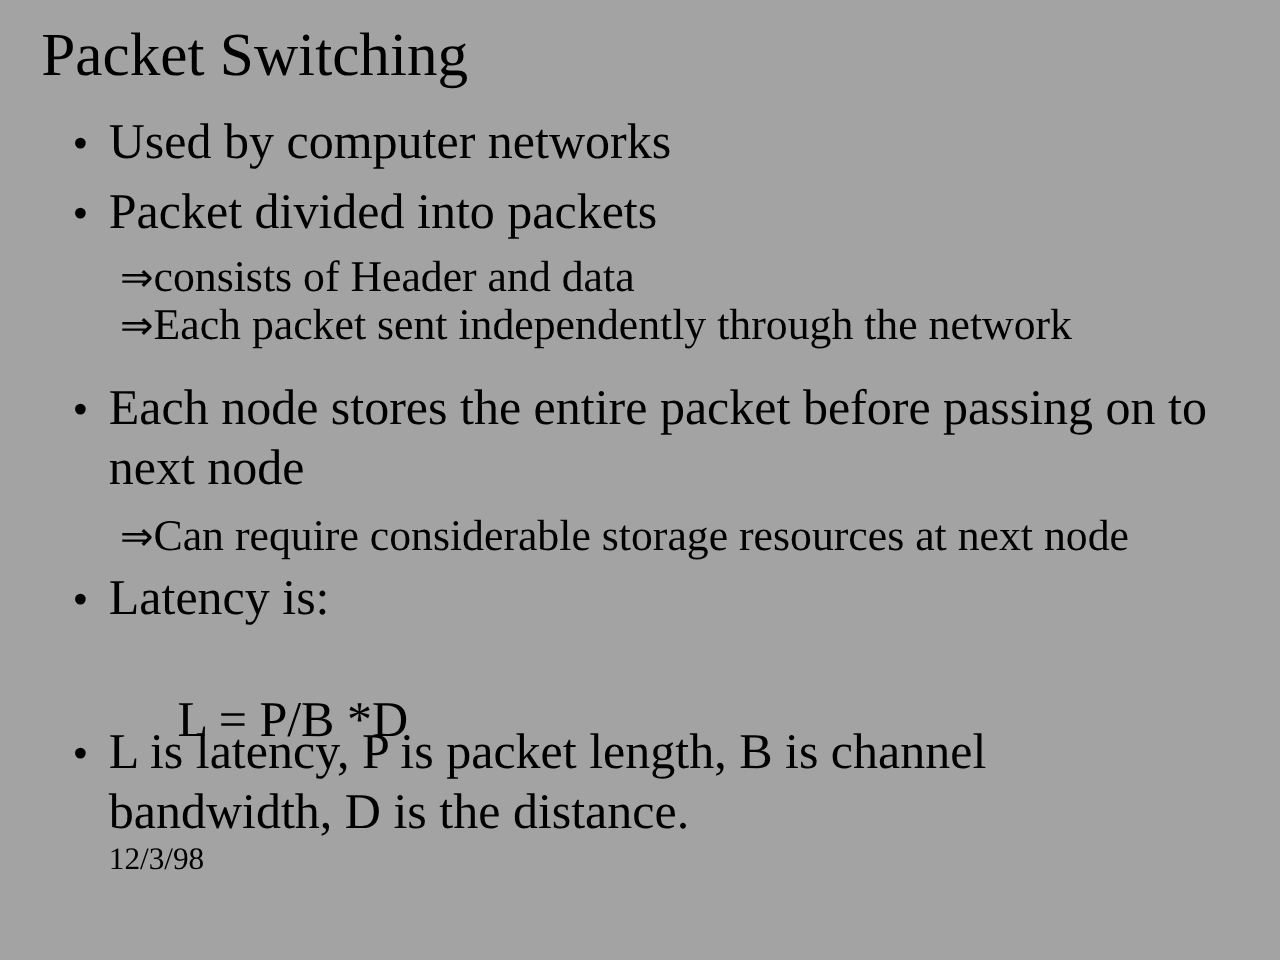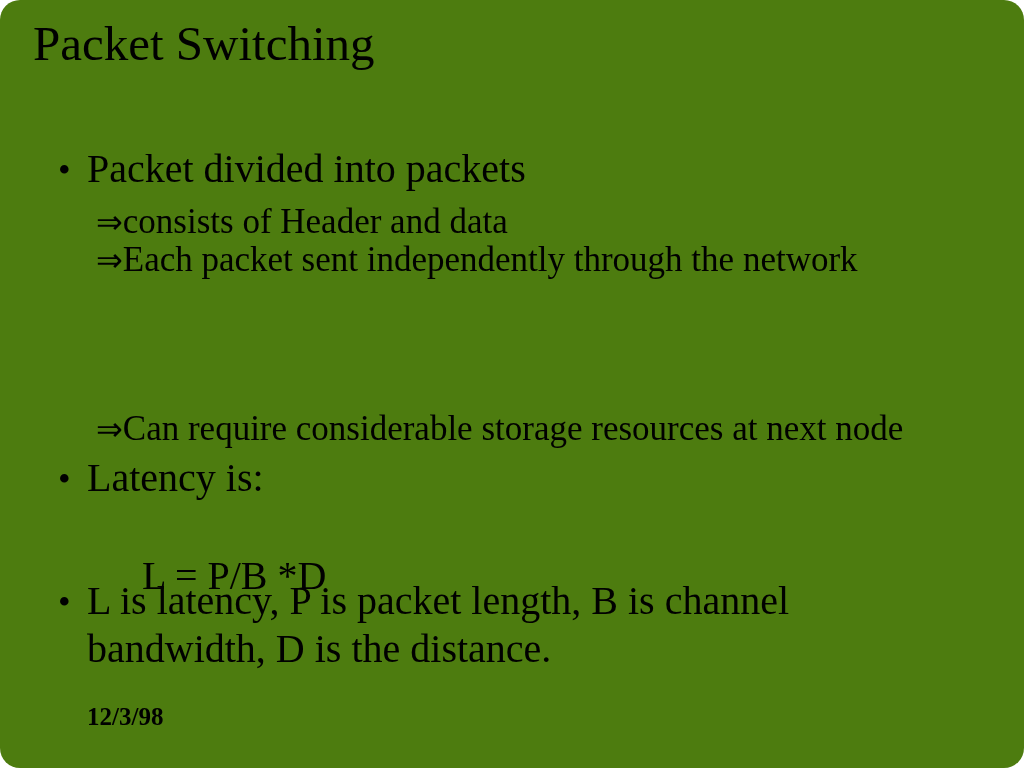--- a/index.html
+++ b/index.html
@@ -11,22 +11,21 @@
     height: 768px;
     background: #ffffff;
     position: relative;
     overflow: hidden;
     font-family: "Liberation Serif", "DejaVu Serif", serif;
     color: #000000;
   }
   .slide {
     position: absolute;
     inset: 0;
-    background: #4d7c0f;
-    border-radius: 20px;
+    background: #a3a3a3;
   }
   .abs { position: absolute; }
   .title {
     left: 33px;
     top: 15px;
     font-size: 49px;
     line-height: 1.2;
     white-space: pre;
   }
   .item {
@@ -58,41 +57,43 @@
   }
   .formula {
     left: 142px;
     font-size: 40px;
     line-height: 48px;
     white-space: pre;
     margin-top: 32px;
   }
   .footer {
     left: 87px;
-    top: 702px;
+    top: 673px;
     font-size: 25px;
     line-height: 1.2;
     white-space: pre;
-    font-weight: bold;
   }
 </style>
 </head>
 <body>
 
 <div class="slide">
 
   <div class="abs title">Packet Switching</div>
 
+  <div class="abs item lvl1" style="top:89px"><span class="marker">•</span><span class="text">Used by computer networks</span></div>
 
   <div class="abs item lvl1" style="top:145px"><span class="marker">•</span><span class="text">Packet divided into packets</span></div>
 
   <div class="abs item lvl2" style="top:201px"><span class="marker">⇒</span><span class="text">consists of Header and data</span></div>
 
   <div class="abs item lvl2" style="top:239px"><span class="marker">⇒</span><span class="text">Each packet sent independently through the network</span></div>
 
+  <div class="abs item lvl1" style="top:302px"><span class="marker">•</span><span class="text">Each node stores the entire packet before passing on to
+next node</span></div>
 
   <div class="abs item lvl2" style="top:408px"><span class="marker">⇒</span><span class="text">Can require considerable storage resources at next node</span></div>
 
   <div class="abs item lvl1" style="top:454px"><span class="marker">•</span><span class="text">Latency is:</span></div>
 
   <div class="abs item formula" style="top:520px">L = P/B *D</div>
 
   <div class="abs item lvl1" style="top:577px"><span class="marker">•</span><span class="text">L is latency, P is packet length, B is channel
 bandwidth, D is the distance.</span></div>
 

